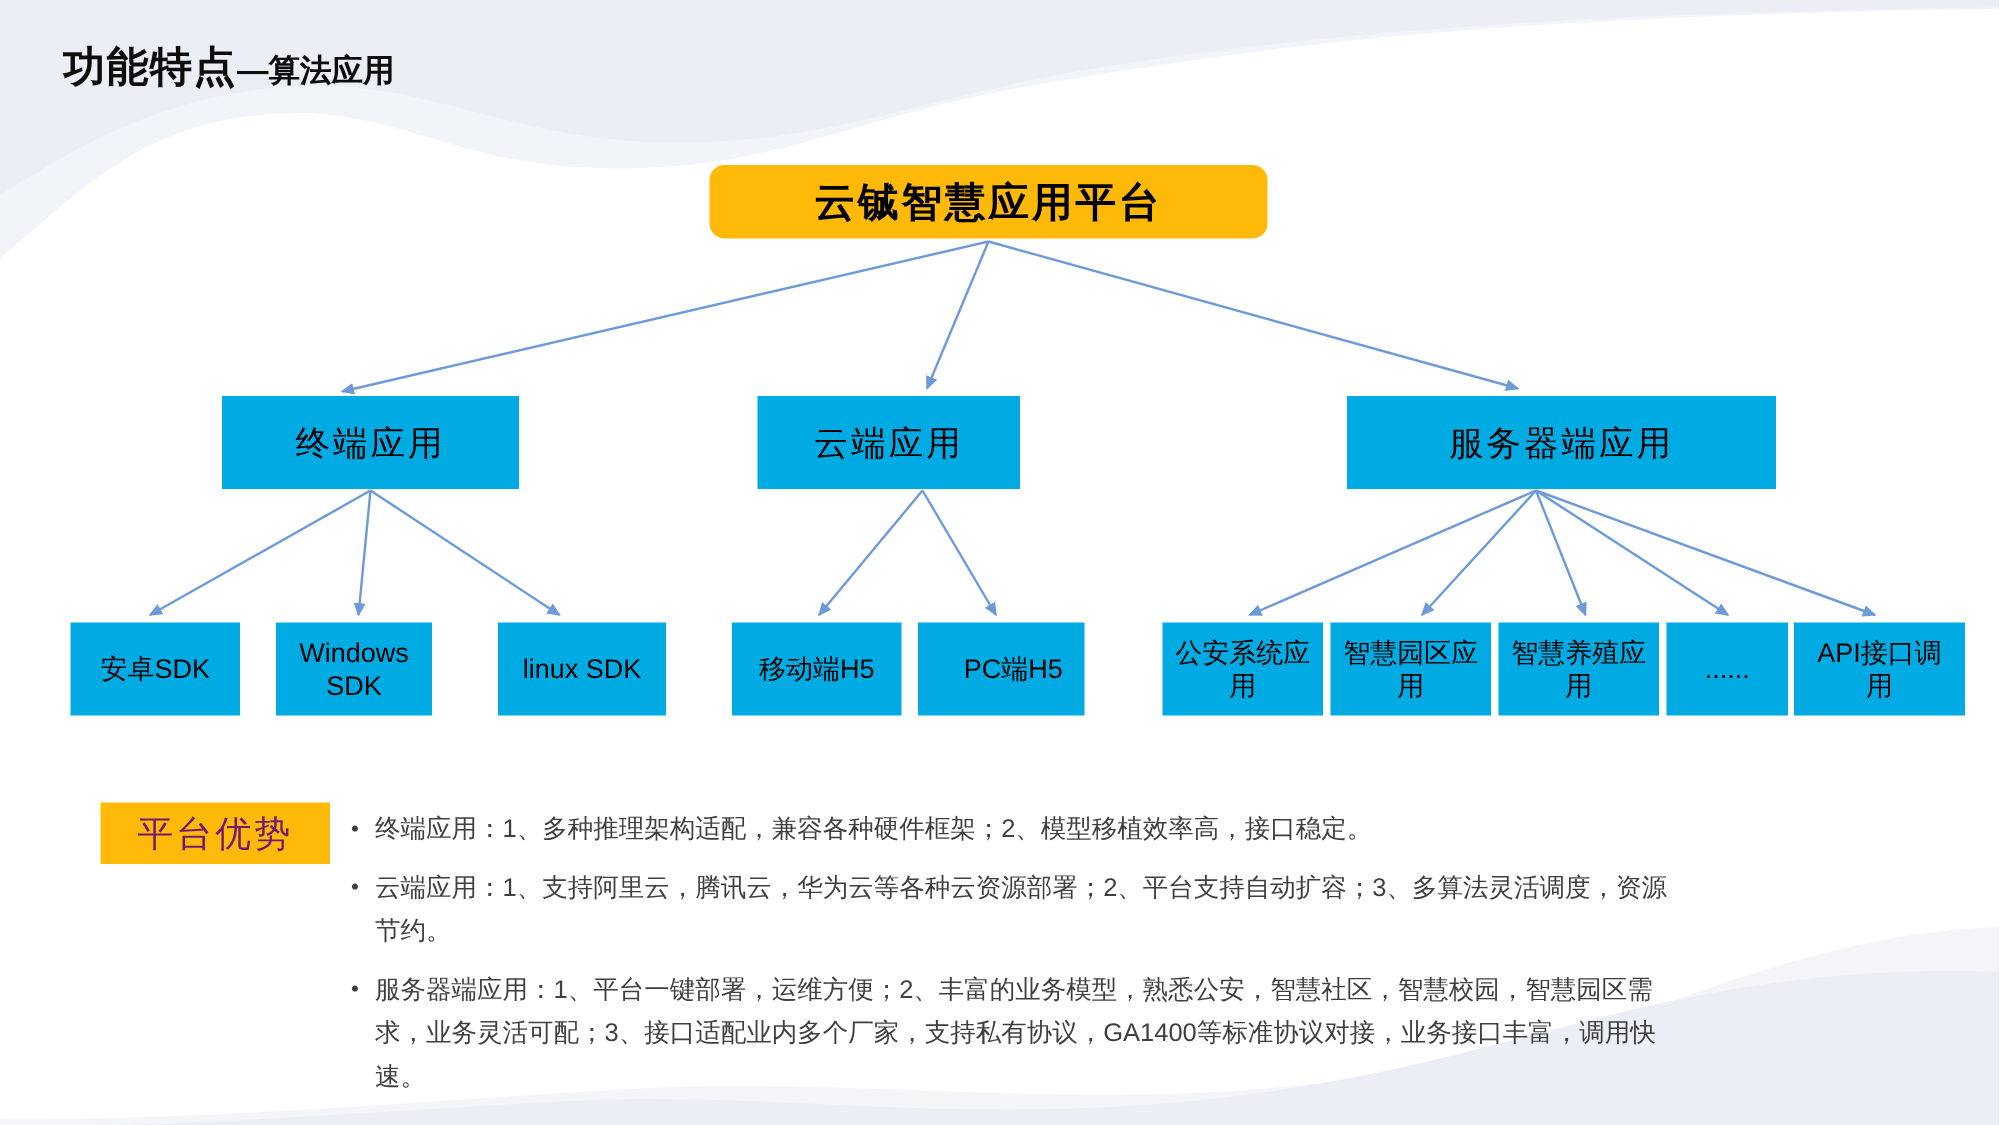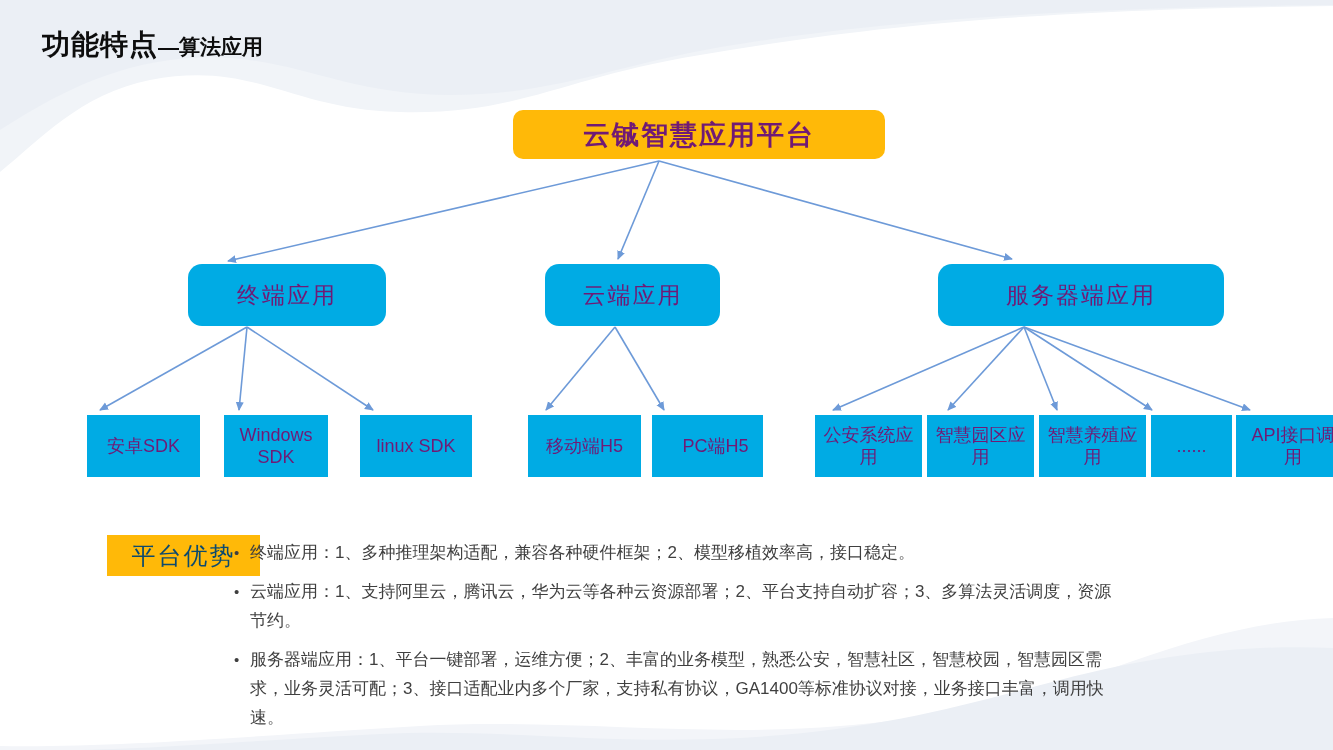--- a/index.html
+++ b/index.html
@@ -15,52 +15,52 @@
     pointer-events:none;
   }
   .page-title{
     position:absolute;left:42px;top:26px;
     color:#0d0d0d;white-space:nowrap;
   }
   .page-title .t-main{font-size:28px;font-weight:800;letter-spacing:1px;}
   .page-title .t-sub{font-size:21px;font-weight:800;}
   .node{
     position:absolute;display:flex;align-items:center;justify-content:center;
-    color:#701a75;text-align:center;box-sizing:border-box;margin-left:40px;
+    color:#000000;text-align:center;box-sizing:border-box;
   }
   .root-node{
     left:473px;top:110px;width:372px;height:49px;
     background:#FFB908;border-radius:10px;
     font-size:27px;font-weight:700;letter-spacing:2px;
   }
   .branch-node{
     background:#00ABE4;height:62px;top:264px;
-    font-size:23px;letter-spacing:2px;border-radius:14px;
+    font-size:23px;letter-spacing:2px;
   }
   .branch-0{left:148px;width:198px;}
   .branch-1{left:505px;width:175px;}
   .branch-2{left:898px;width:286px;}
   .leaf-node{
     background:#00ABE4;top:415px;height:62px;
     font-size:18px;line-height:1.25;padding:0 8px;
   }
   .leaf-0-0{left:47px;width:113px;}
   .leaf-0-1{left:184px;width:104px;}
-  .leaf-0-2{left:320px;width:112px;}
+  .leaf-0-2{left:332px;width:112px;}
   .leaf-1-0{left:488px;width:113px;}
   .leaf-1-1{left:612px;width:111px;padding-left:24px;}
   .leaf-2-0{left:775px;width:107px;}
   .leaf-2-1{left:887px;width:107px;}
   .leaf-2-2{left:999px;width:107px;}
   .leaf-2-3{left:1111px;width:81px;}
   .leaf-2-4{left:1196px;width:114px;}
   .adv-heading{
     position:absolute;left:67px;top:535px;width:153px;height:41px;
-    background:#FFB908;color:#0c4a6e;font-size:24px;letter-spacing:2px;
-    display:flex;align-items:center;justify-content:center;margin-left:40px;
+    background:#FFB908;color:#701a75;font-size:24px;letter-spacing:2px;
+    display:flex;align-items:center;justify-content:center;
   }
   ul.adv-list{
     position:absolute;left:232px;top:538px;width:880px;
     margin:0;padding:0;list-style:none;
   }
   ul.adv-list li{
     position:relative;padding-left:18px;margin:0 0 10px 0;
     font-size:17px;line-height:29px;color:#3f3f3f;
   }
   ul.adv-list li .bullet{

